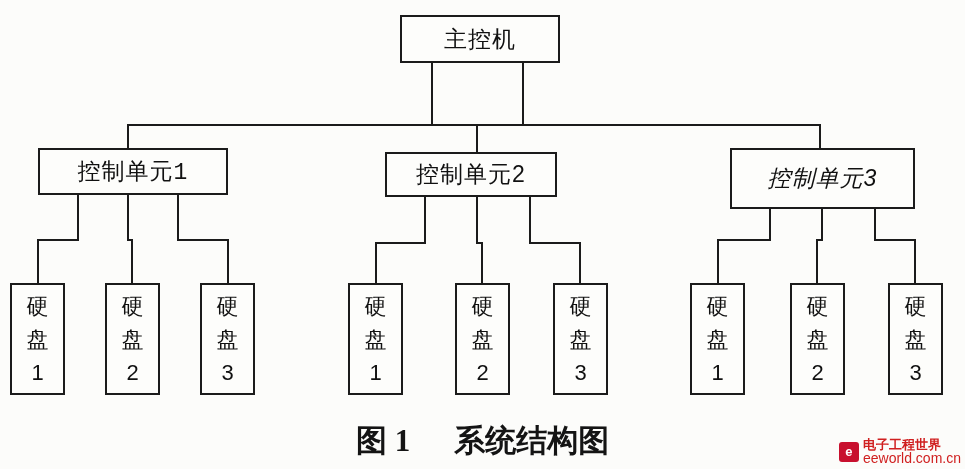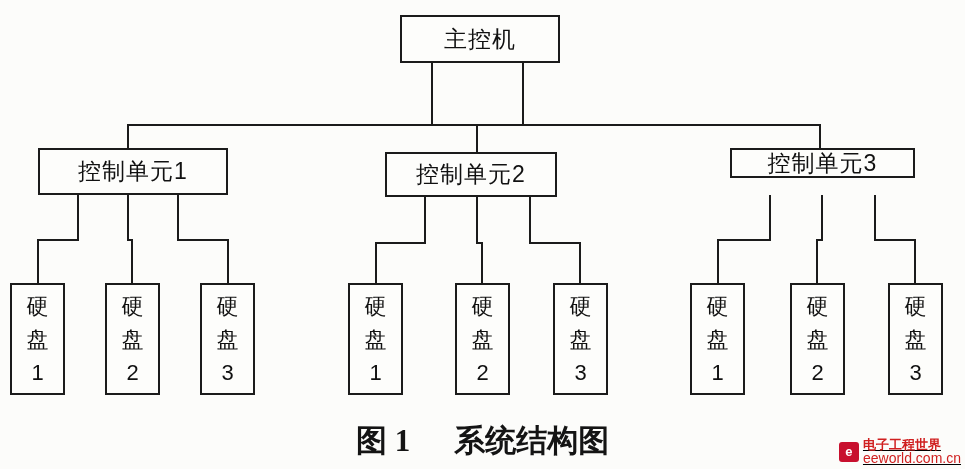--- a/index.html
+++ b/index.html
@@ -26,23 +26,23 @@
     background:#fdfdfb;
     border:2px solid #1b1b1b;
     display:flex;
     align-items:center;
     justify-content:center;
     font-size:23px;
     color:#111;
     letter-spacing:1px;
   }
   .root{ left:400px; top:15px;  width:160px; height:48px;text-align:right; }
-  .cu1 { left:38px;  top:148px; width:190px; height:47px; }
+  .cu1 { left:38px;  top:148px; width:190px; height:47px;font-family:Liberation Mono, monospace; }
   .cu2 { left:385px; top:152px; width:172px; height:45px; }
-  .cu3 { left:730px; top:148px; width:185px; height:30px; }
+  .cu3 { left:730px; top:148px; width:185px; height:61px;font-style:italic; }
   .disk{
     width:55px; height:112px;
     top:283px;
     white-space:pre-line;
     text-align:center;
     line-height:1.5;
     font-size:22px;
     letter-spacing:0;
   }
   .g1d1{left:10px;}  .g1d2{left:105px;} .g1d3{left:200px;}
@@ -74,21 +74,21 @@
     width:20px; height:20px;
     background:#c8102e;
     color:#ffffff;
     border-radius:3px;
     display:flex;
     align-items:center;
     justify-content:center;
     font-size:13px;
     font-weight:bold;
   }
-  .logo-text{display:flex;flex-direction:column;line-height:1.05;text-decoration:underline;}
+  .logo-text{display:flex;flex-direction:column;line-height:1.05;}
   .site-name{
     color:#d02020;
     font-weight:bold;
     font-size:13px;
   }
   .site-url{
     color:#d02020;
     font-size:14px;
   }
 </style>

